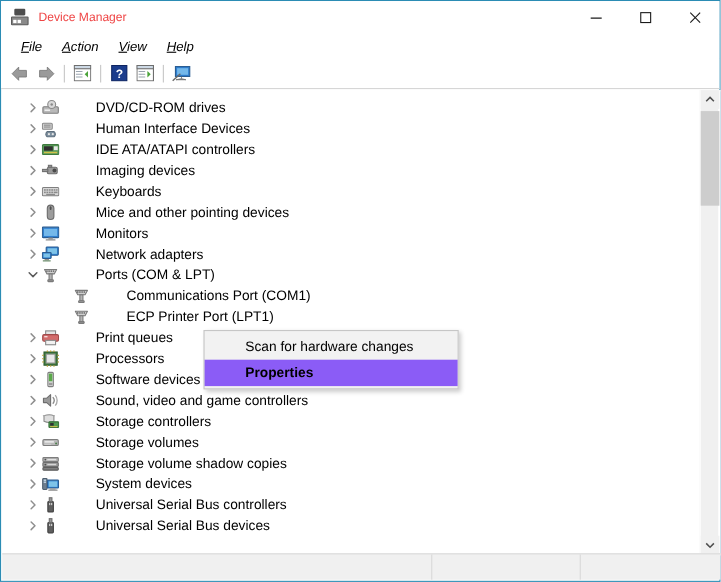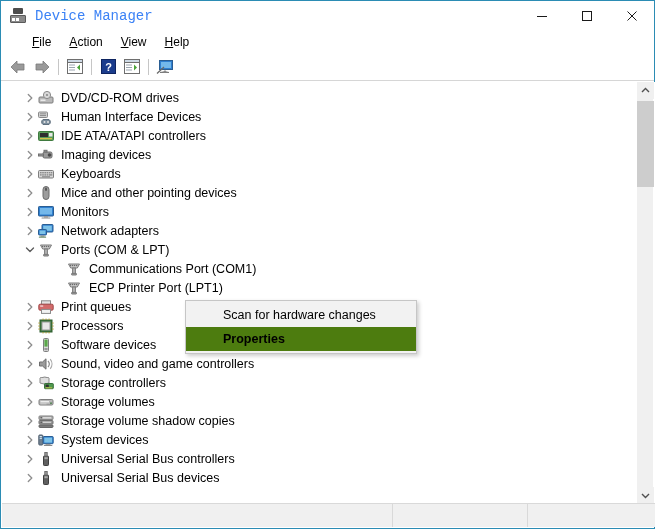--- a/index.html
+++ b/index.html
@@ -64,24 +64,23 @@
     background: #ffffff;
   }
   #title-icon .dot2 {
     position: absolute;
     left: 6px; top: 10px;
     width: 3px; height: 3px;
     background: #ffffff;
   }
   #title-text {
     margin-left: 9px;
-    font-size: 14px;
-    color: #3b82f6;
+    font-size: 11px;
+    color: #ef4444;
     white-space: nowrap;
-    font-family: Liberation Mono, monospace;
   }
   .win-btns {
     position: absolute;
     right: 0; top: 0;
     height: 30px;
     display: flex;
   }
   .win-btn {
     width: 45px;
     height: 30px;
@@ -90,22 +89,23 @@
     justify-content: center;
     background: transparent;
   }
   .win-btn svg { display: block; }
 
   
   #menubar {
     height: 22px;
     display: flex;
     align-items: center;
-    padding-left: 22px;
-    background: #ffffff;
+    padding-left: 9px;
+    background: #ffffff;
+    font-style: italic;
   }
   .menu-item {
     font-size: 12px;
     color: #000000;
     padding: 2px 9px 2px 9px;
     white-space: nowrap;
   }
   .menu-item u { text-decoration: underline; }
 
   
@@ -164,20 +164,21 @@
   }
   .row-icon {
     width: 16px; height: 16px;
     margin-right: 7px;
     position: relative;
     flex: none;
   }
   .row-label {
     font-size: 12.5px;
     color: #000000;
+    margin-left: 26px;
   }
   .indent1 { padding-left: 14px; }
   .indent2 { padding-left: 42px; }
 
   
   #vscroll {
     position: absolute;
     right: 1px;
     top: 81px;
     width: 17px;
@@ -693,21 +694,21 @@
       <svg width="9" height="7" viewBox="0 0 9 7">
         <path d="M1 2 L4.5 5.5 L8 2" fill="none" stroke="#505050" stroke-width="1.4"></path>
       </svg>
     </div>
   </div>
 
   <div id="ctxmenu">
     <div class="ctx-item">
       <span>Scan for hardware changes</span>
     </div>
-    <div class="ctx-item selected" style="background: #4d7c0f;">
+    <div class="ctx-item selected" style="background: #8b5cf6;">
       <span>Properties</span>
     </div>
   </div>
 
   <div id="statusbar">
     <div class="sb-pane p1"></div>
     <div class="sb-pane p2"></div>
     <div class="sb-pane p3"></div>
   </div>
 

